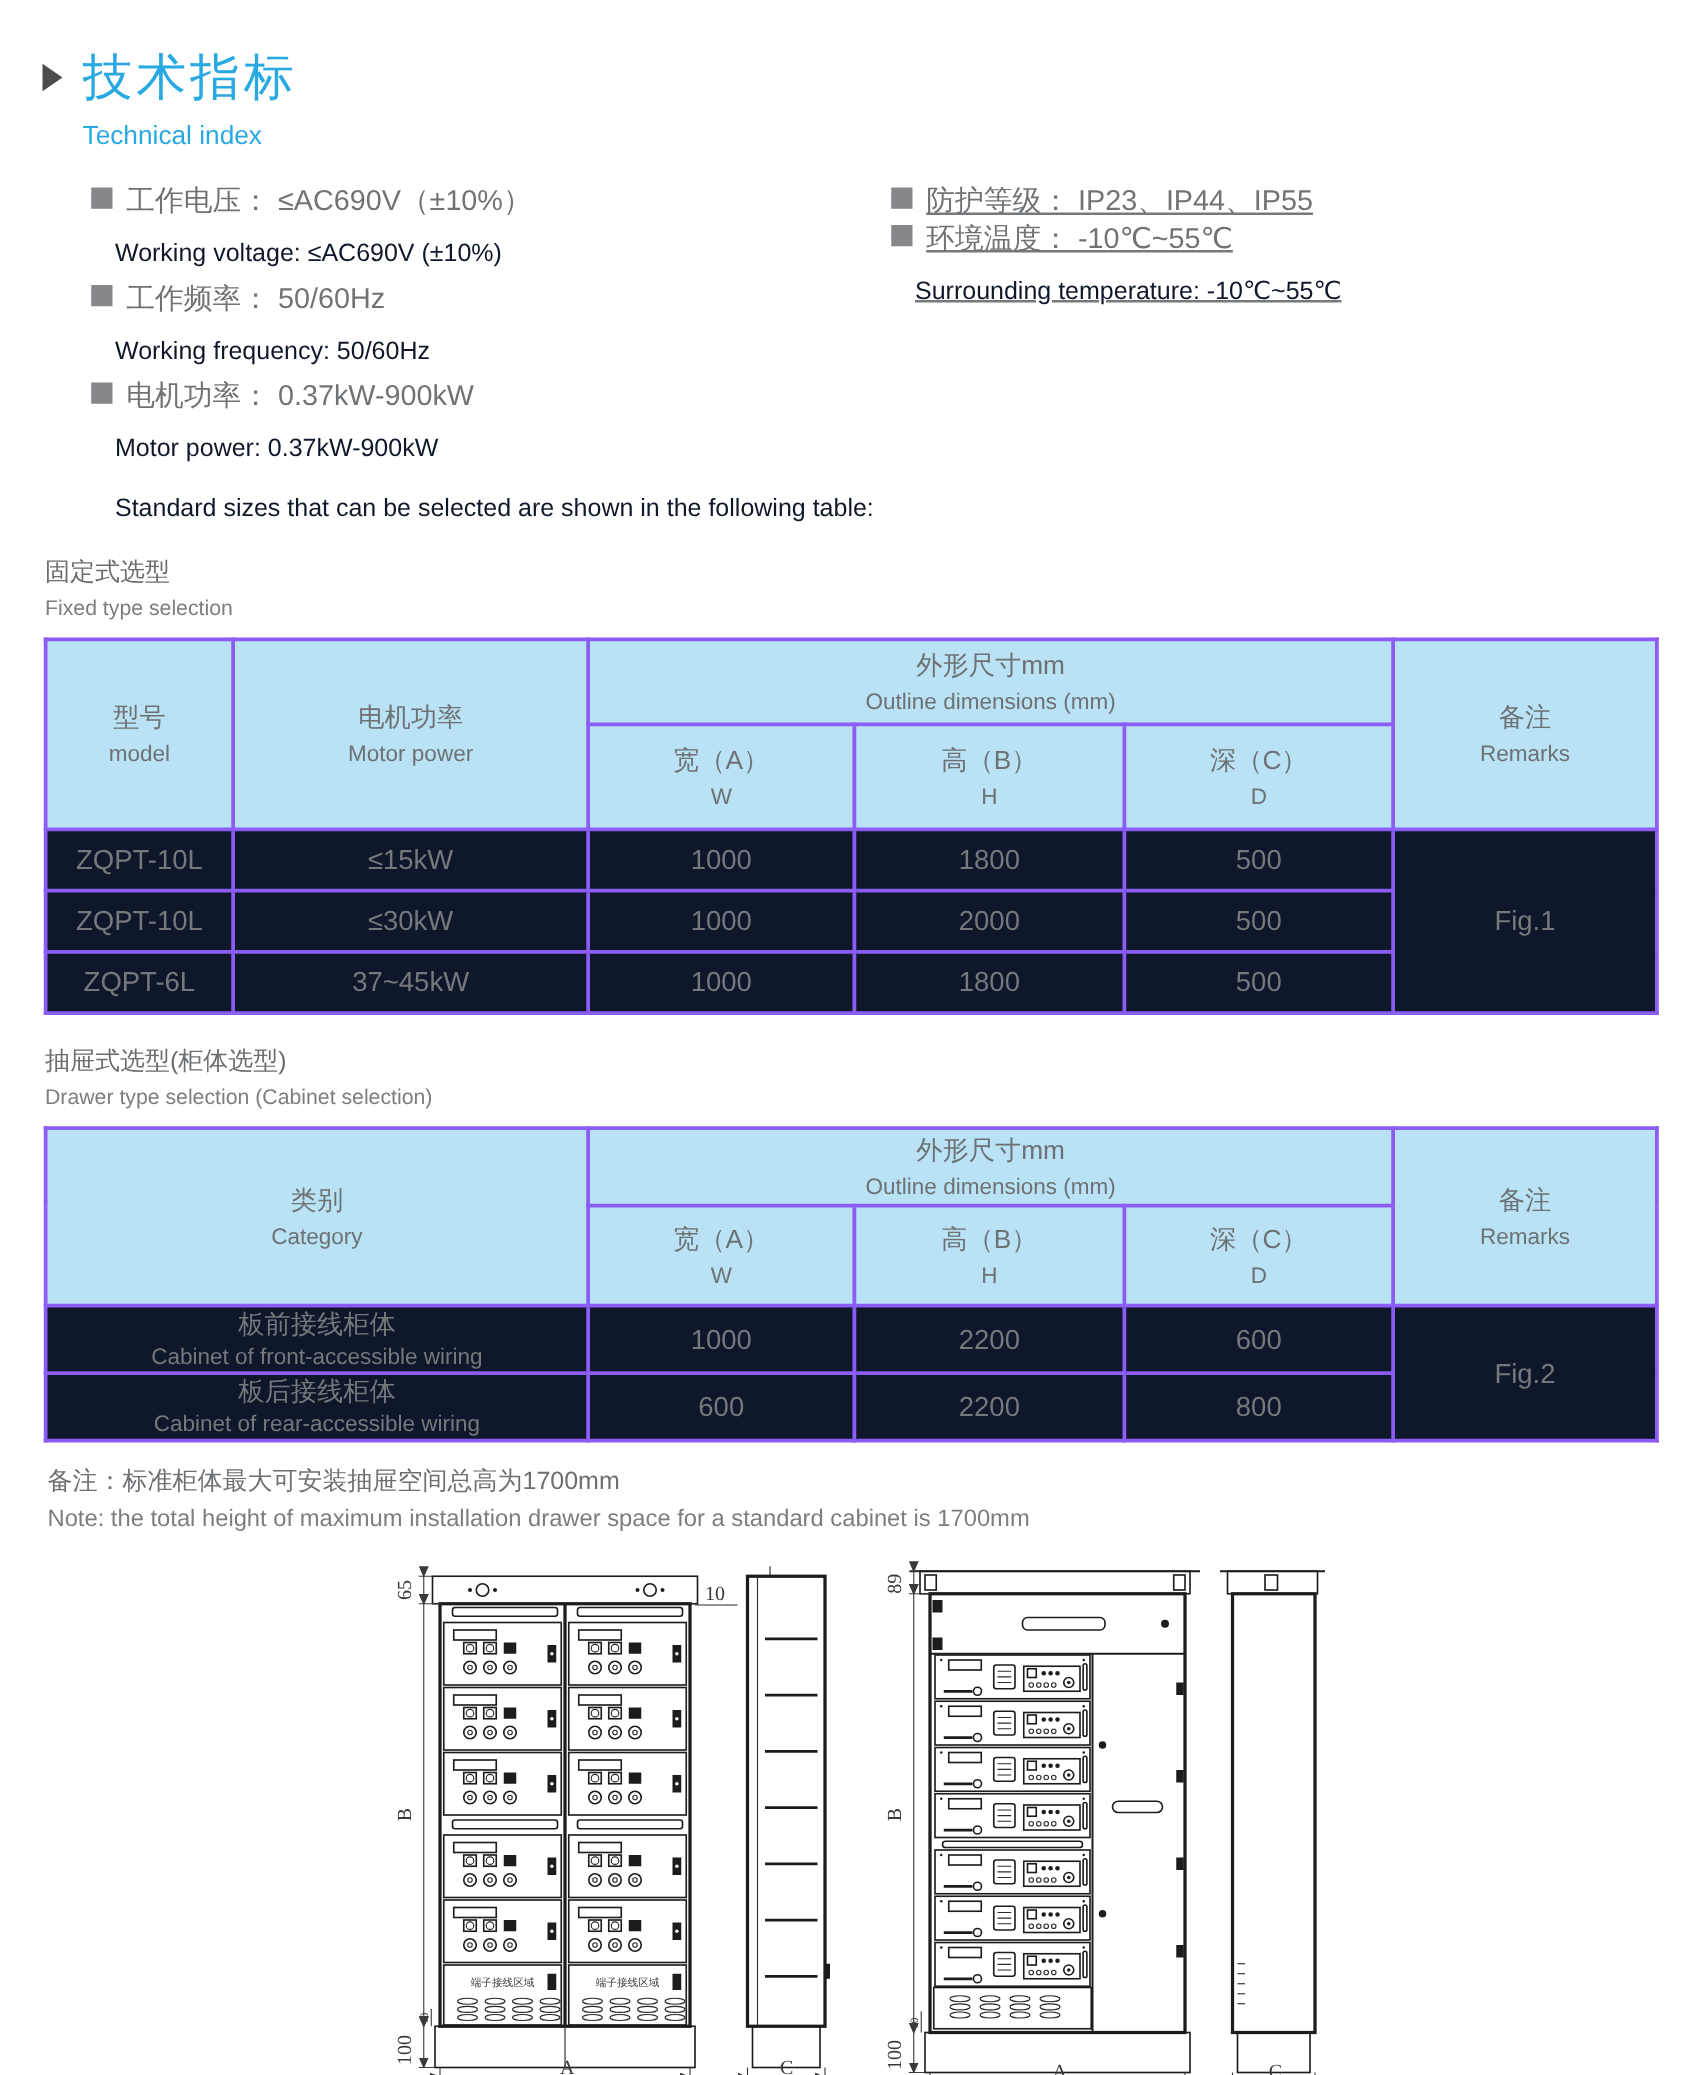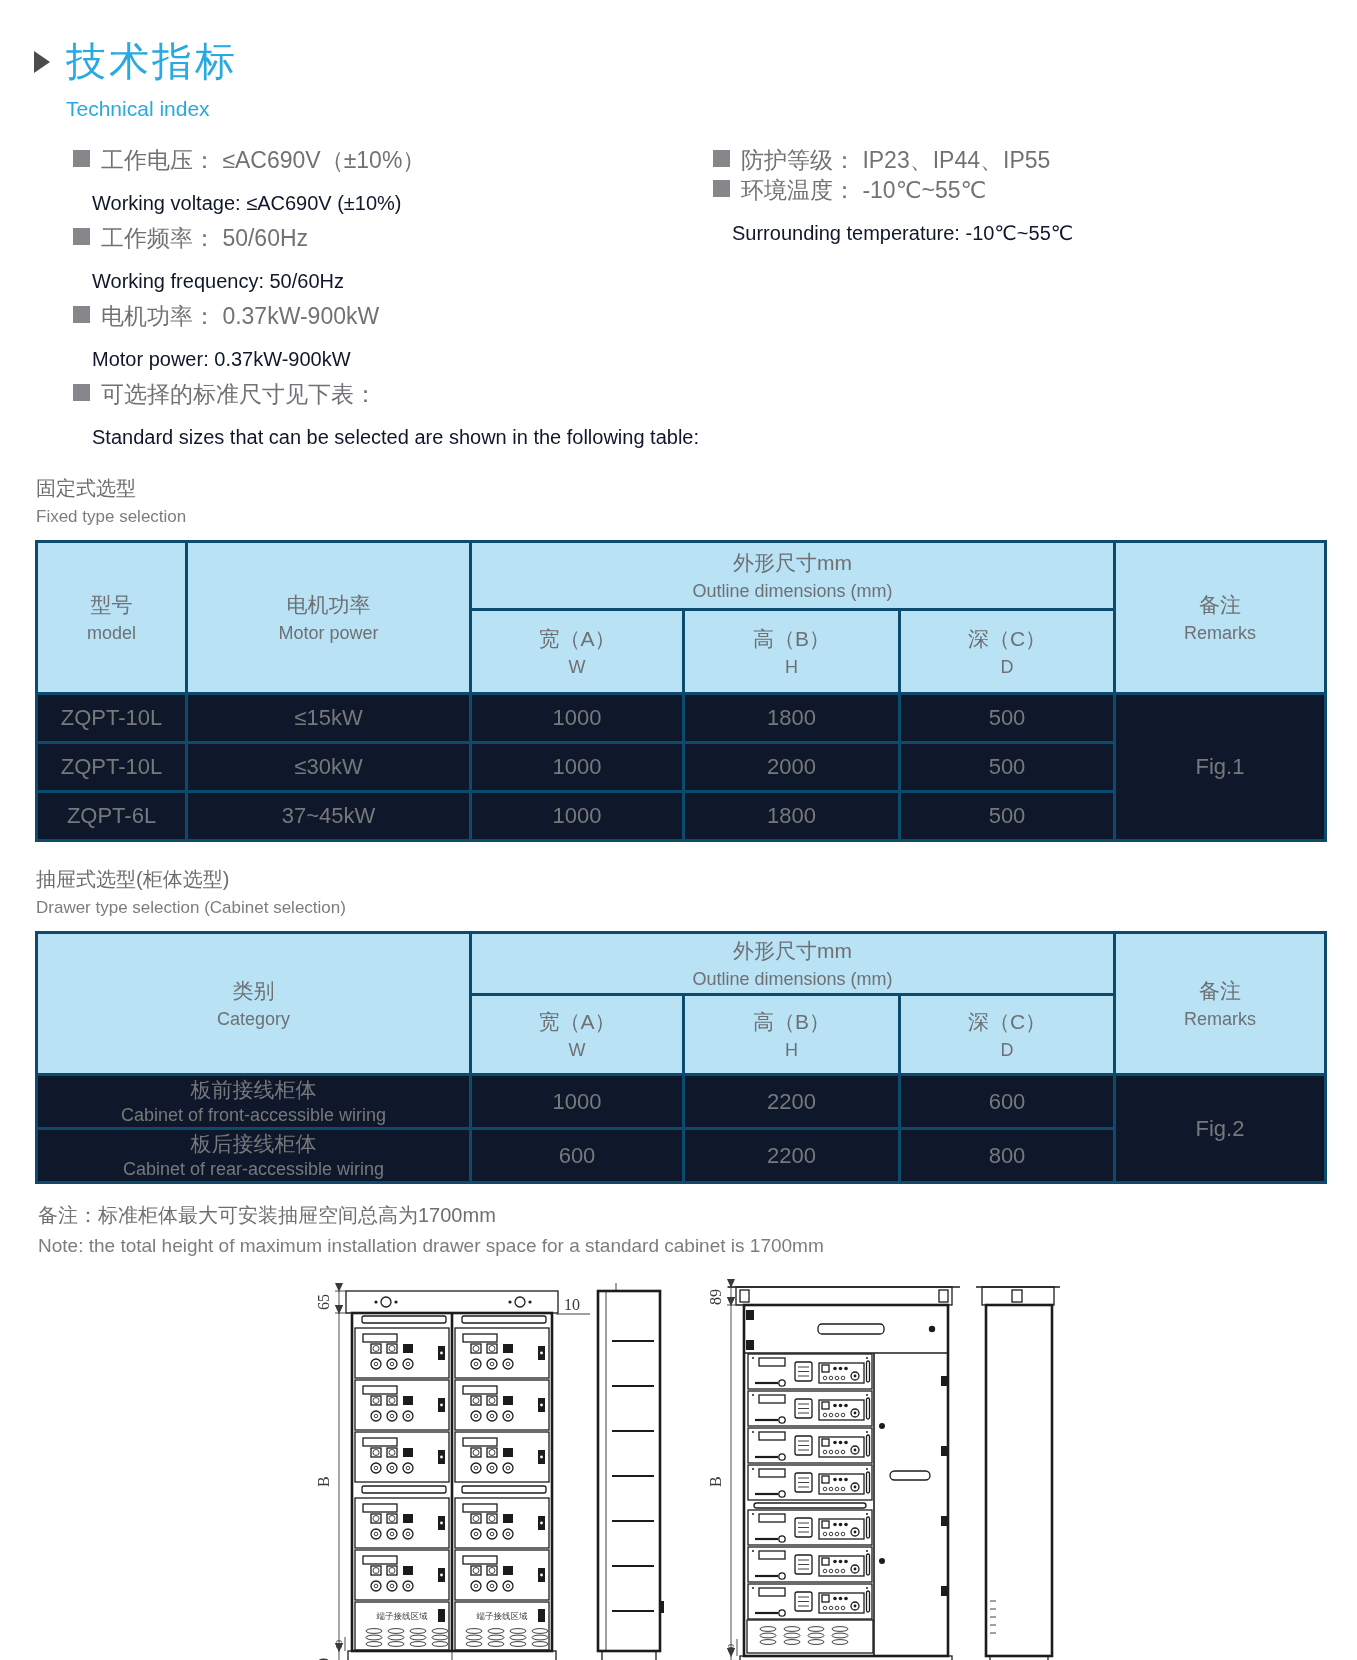--- a/index.html
+++ b/index.html
@@ -8,33 +8,33 @@
 
   
   .title-row{display:flex;align-items:center;gap:16px;padding:34px 0 0 34px;}
   .tri{width:0;height:0;border-left:16px solid #4a4c4e;border-top:11px solid transparent;border-bottom:11px solid transparent;}
   .title-zh{font-size:40px;color:#29a9e1;letter-spacing:3px;}
   .title-en{font-size:21px;color:#29a9e1;margin:8px 0 0 66px;}
 
   
   .specs{display:flex;margin:24px 0 0 63px;}
   .spec-col-left{width:640px;}
-  .spec-col-right{width:600px;}
+  .spec-col-right{width:600px;text-decoration:underline;}
   .spec-zh{display:flex;align-items:flex-start;gap:11px;font-size:23px;color:#707376;line-height:30px;padding-left:10px;}
   .bullet{width:17px;height:17px;background:#85878a;flex:none;margin-top:5px;}
   .spec-en{font-size:20px;color:#0f172a;line-height:28px;margin:14px 0 6px 29px;}
   .sizes-item{margin:0 0 0 63px;}
 
   
   .sec-zh{font-size:20px;color:#6b6e71;margin:24px 0 0 36px;line-height:26px;}
   .sec-en{font-size:17px;color:#7b7d80;margin:5px 0 0 36px;line-height:22px;}
 
   
   table.spec-table{margin:12px 0 0 35px;width:1289px;table-layout:fixed;border-collapse:collapse;}
-  table.spec-table th,table.spec-table td{border:3px solid #0c4a6e;text-align:center;vertical-align:middle;padding:0;}
+  table.spec-table th,table.spec-table td{border:3px solid #8b5cf6;text-align:center;vertical-align:middle;padding:0;}
   table.spec-table thead th{background:#b9e2f5;font-weight:normal;color:#6d7174;}
   table.spec-table tbody td{background:#0f172a;color:#76797c;font-size:22px;}
   .th-zh{font-size:21px;line-height:27px;}
   .th-en{font-size:18px;line-height:24px;margin-top:3px;}
   .t1-h1{height:68px;} .t1-h2{height:84px;} .t1-row{height:49px;}
   .t2-h1{height:62px;} .t2-h2{height:80px;} .t2-row{height:54px;}
   .cat-zh{font-size:21px;line-height:27px;}
   .cat-en{font-size:18px;line-height:24px;}
 
   
@@ -95,24 +95,20 @@
 
       <div class="spec-zh">
         <span class="bullet"></span>
         <span>环境温度： -10℃~55℃</span>
       </div>
       <div class="spec-en">Surrounding temperature: -10℃~55℃</div>
     </div>
   </div>
 
   <div class="sizes-item">
-    <div class="spec-zh">
-      <span class="bullet"></span>
-      <span>可选择的标准尺寸见下表：</span>
-    </div>
     <div class="spec-en">Standard sizes that can be selected are shown in the following table:</div>
   </div>
 
   <div class="sec-zh">固定式选型</div>
   <div class="sec-en">Fixed type selection</div>
 
   <table class="spec-table">
     <colgroup>
       <col style="width:150px">
         <col style="width:284px">

